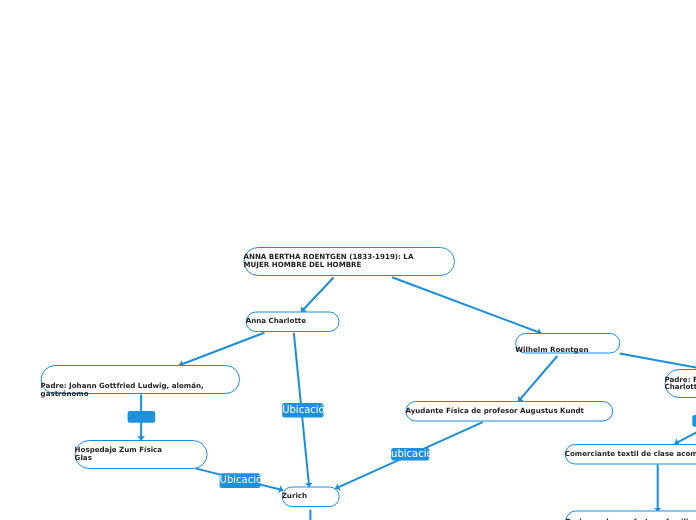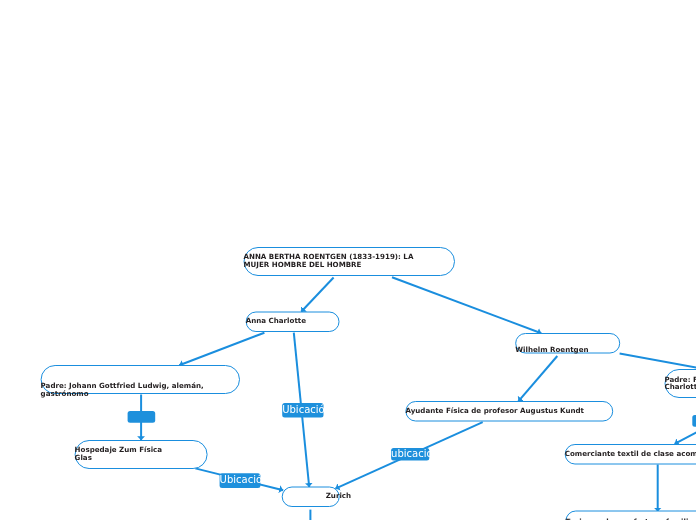--- a/index.html
+++ b/index.html
@@ -117,21 +117,21 @@
   </div>
 
   <div class="node" style="left:40.6px;top:375px;width:199.4px;height:29px;">
     <div class="lines"><div>Padre: Johann Gottfried Ludwig, alemán,</div><div>gastrónomo</div></div>
   </div>
 
   <div class="node" style="left:74.6px;top:439.6px;width:133px;height:28px;">
     <div class="lines"><div>Hospedaje Zum Física</div><div>Glas</div></div>
   </div>
 
-  <div class="node" style="left:281.7px;top:486.2px;width:58px;height:19.8px;padding-left:44px;">
+  <div class="node" style="left:281.7px;top:486.2px;width:58px;height:19.8px;">
     <span>Zurich</span>
   </div>
 
   <div class="node" style="left:405.4px;top:401.1px;width:207.8px;height:19.6px;">
     <span>Ayudante Física de profesor Augustus Kundt</span>
   </div>
 
   <div class="node" style="left:664.5px;top:369.3px;width:157.7px;height:28px;">
     <div class="lines"><div>Padre: Friedrich Conrad</div><div>Charlotte Constanze Frowein</div></div>
   </div>

